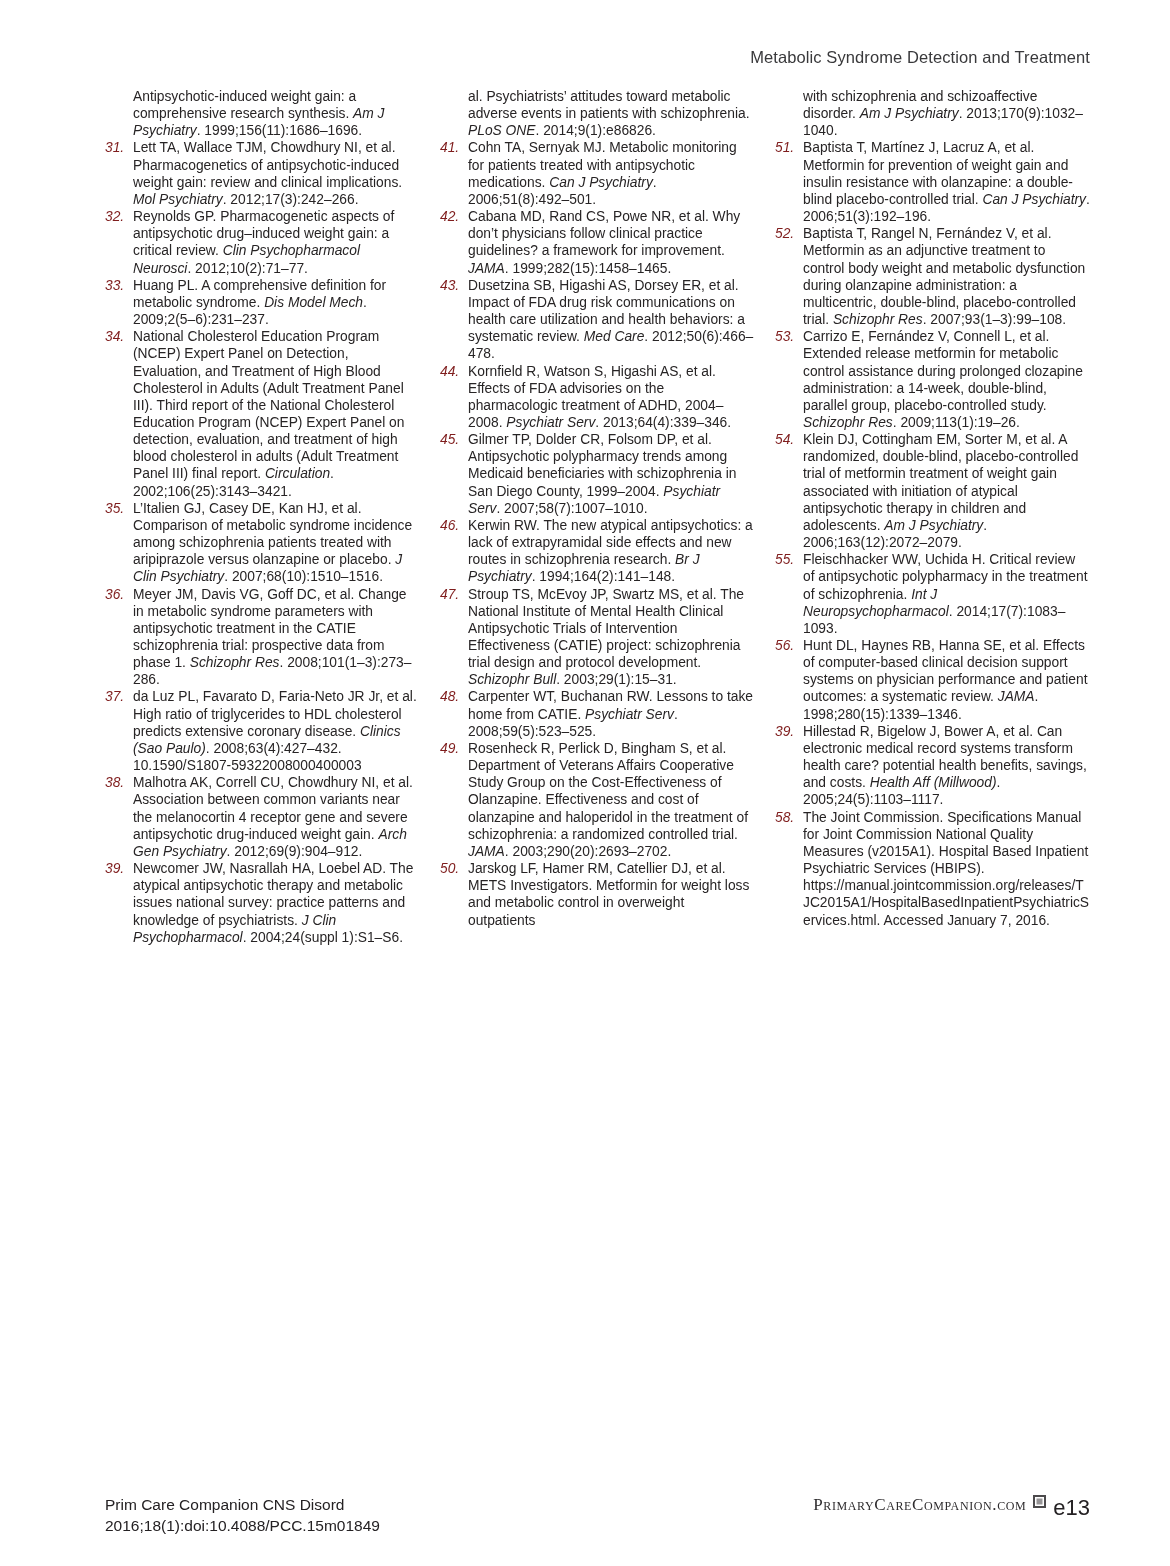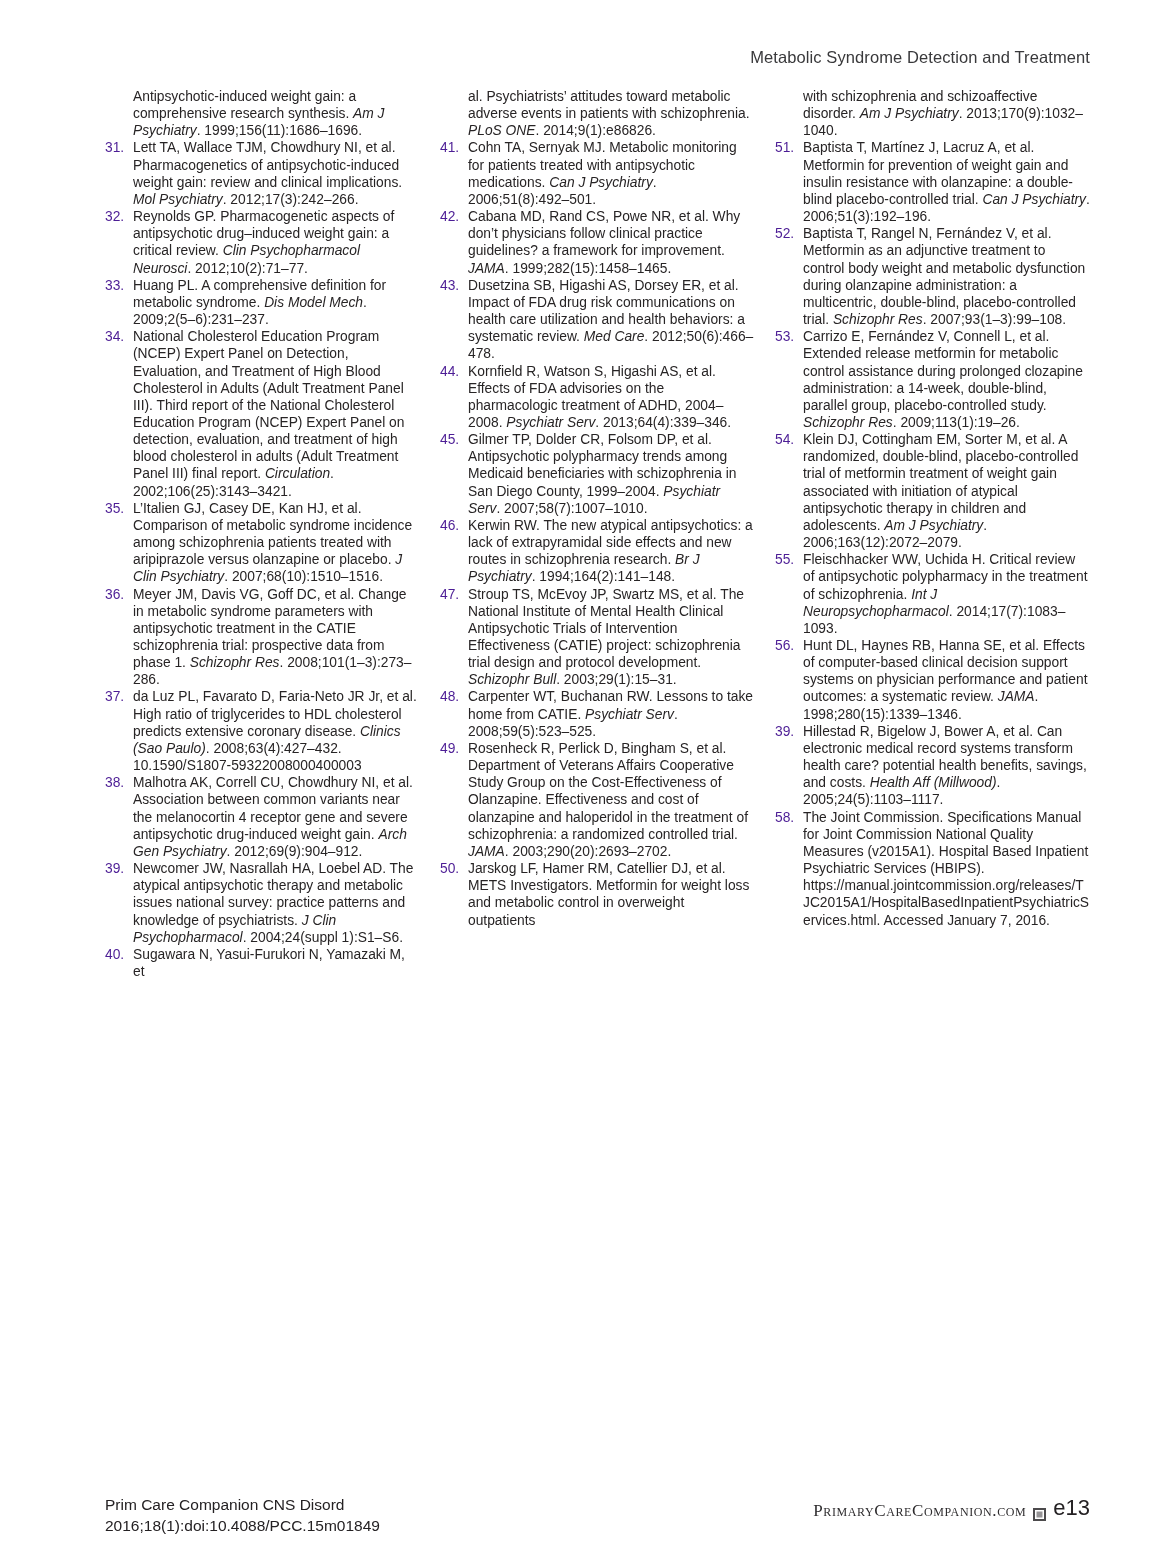--- a/index.html
+++ b/index.html
@@ -31,41 +31,42 @@
   }
   .ref-col { width: 315px; }
   .ref-item {
     display: flex;
     font-size: 13.8px;
     line-height: 17.15px;
   }
   .ref-num {
     flex: none;
     width: 28px;
-    color: #4c1d95;
+    color: #7f1d1d;
+    font-style: italic;
   }
   .ref-text {
     flex: 1;
     overflow-wrap: anywhere;
   }
   .ref-text i { font-style: italic; }
   .page-footer-left {
     position: absolute;
     left: 105px;
     top: 1494px;
     font-size: 15.5px;
     line-height: 21px;
     color: #242123;
   }
   .page-footer-right {
     position: absolute;
     right: 80px;
     top: 1495px;
     display: flex;
-    align-items: flex-end;
+    align-items: flex-start;
     gap: 7px;
   }
   .footer-site {
     font-family: "Liberation Serif", serif;
     font-variant: small-caps;
     font-size: 17px;
     letter-spacing: 0.6px;
     color: #2e2c2e;
   }
   .footer-square {
@@ -121,24 +122,20 @@
         <span class="ref-text"><span>da Luz PL, Favarato D, Faria-Neto JR Jr, et al. High ratio of triglycerides to HDL cholesterol predicts extensive coronary disease. </span><i>Clinics (Sao Paulo)</i><span>. 2008;63(4):427–432. 10.1590/S1807-59322008000400003</span></span>
       </div>
       <div class="ref-item">
         <span class="ref-num">38.</span>
         <span class="ref-text"><span>Malhotra AK, Correll CU, Chowdhury NI, et al. Association between common variants near the melanocortin 4 receptor gene and severe antipsychotic drug-induced weight gain. </span><i>Arch Gen Psychiatry</i><span>. 2012;69(9):904–912.</span></span>
       </div>
       <div class="ref-item">
         <span class="ref-num">39.</span>
         <span class="ref-text"><span>Newcomer JW, Nasrallah HA, Loebel AD. The atypical antipsychotic therapy and metabolic issues national survey: practice patterns and knowledge of psychiatrists. </span><i>J Clin Psychopharmacol</i><span>. 2004;24(suppl 1):S1–S6.</span></span>
       </div>
-      <div class="ref-item">
-        <span class="ref-num">40.</span>
-        <span class="ref-text"><span>Sugawara N, Yasui-Furukori N, Yamazaki M, et</span></span>
-      </div>
     </div>
   <div class="ref-col">
       <div class="ref-item">
         <span class="ref-num"></span>
         <span class="ref-text"><span>al. Psychiatrists’ attitudes toward metabolic adverse events in patients with schizophrenia. </span><i>PLoS ONE</i><span>. 2014;9(1):e86826.</span></span>
       </div>
       <div class="ref-item">
         <span class="ref-num">41.</span>
         <span class="ref-text"><span>Cohn TA, Sernyak MJ. Metabolic monitoring for patients treated with antipsychotic medications. </span><i>Can J Psychiatry</i><span>. 2006;51(8):492–501.</span></span>
       </div>

